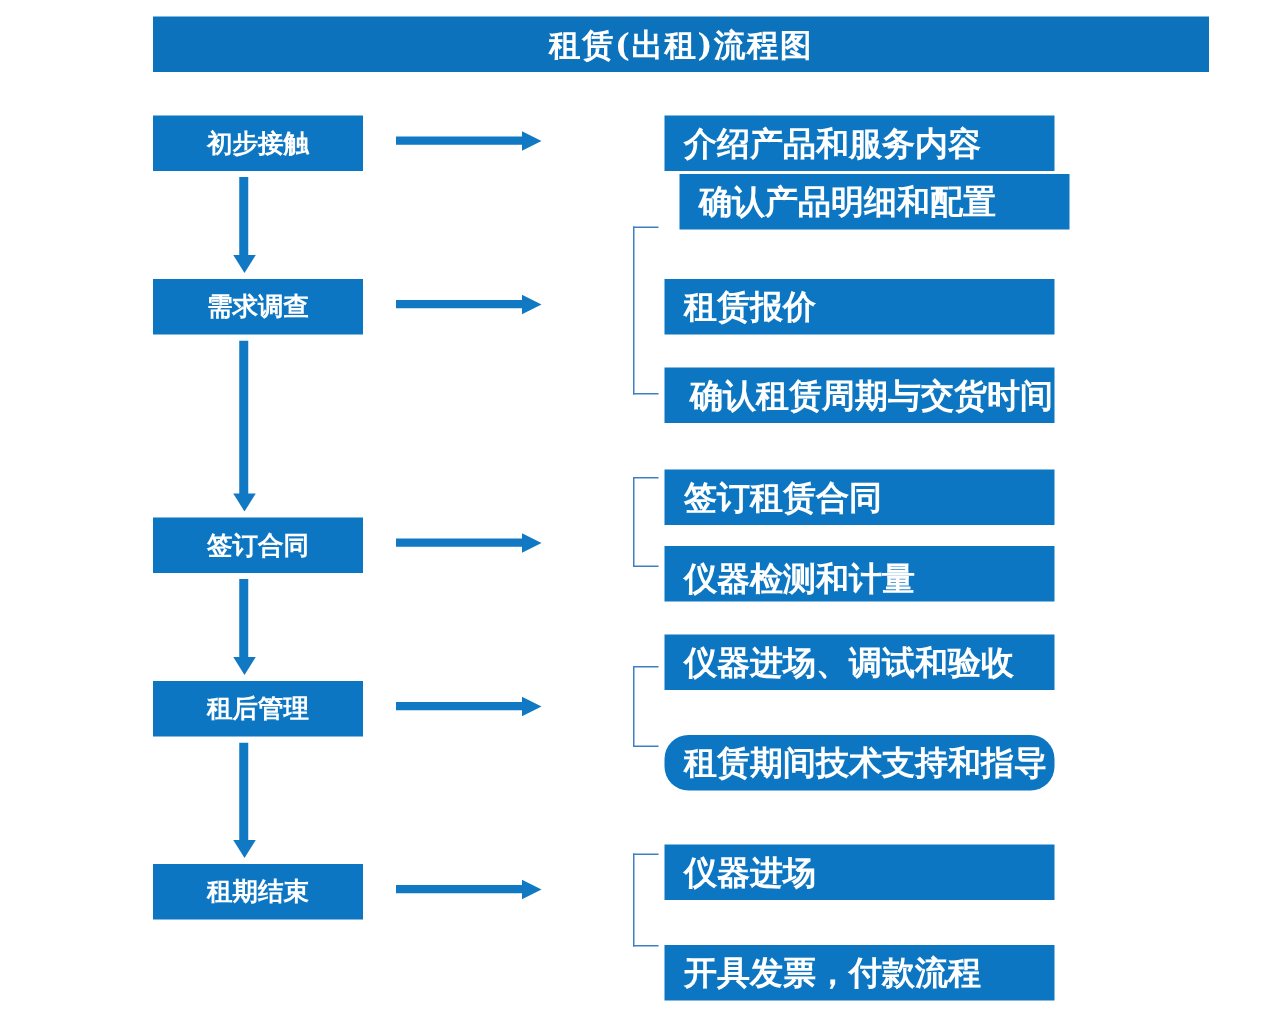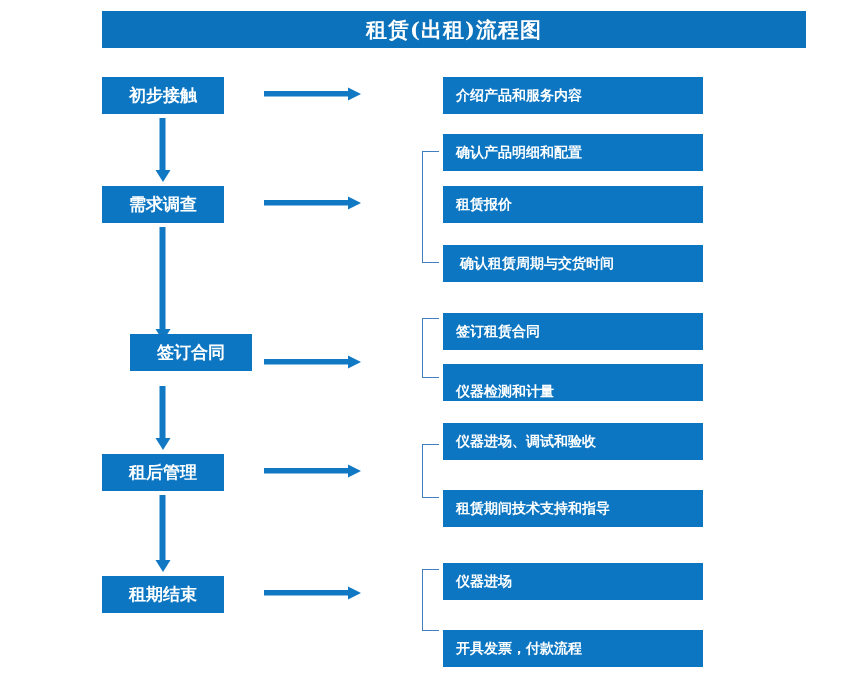--- a/index.html
+++ b/index.html
@@ -33,33 +33,33 @@
   .node {
     position: absolute;
     background: #0C76C2;
     color: #ffffff;
     font-weight: bold;
     display: flex;
     align-items: center;
     box-sizing: border-box;
   }
   .node.left {
-    width: 122px;
+    width: 140px;
     height: 37px;
     left: 102px;
     justify-content: center;
     font-size: 17px;
   }
   .node.right {
     width: 260px;
     height: 37px;
     left: 443px;
     justify-content: flex-start;
     padding-left: 13px;
-    font-size: 14px;
+    font-size: 22px;
   }
   .h-arrow {
     position: absolute;
     height: 14px;
     left: 264px;
     width: 98px;
   }
   .v-arrow {
     position: absolute;
     left: 154px;
@@ -102,30 +102,30 @@
       </div>
       <div class="h-arrow" style="top: 195px;"><svg width="98" height="14" viewBox="0 0 98 14">
           <rect x="0" y="4" width="86" height="5.5" fill="#1178C4"></rect>
           <path d="M84 0.5 L97 7 L84 13.5 Z" fill="#1178C4"></path>
         </svg></div>
       <div class="v-arrow" style="top: 227px; height: 114px;"><svg width="18" height="114" viewBox="0 0 18 114" preserveAspectRatio="none">
           <rect x="5.5" y="0" width="6" height="103" fill="#1178C4"></rect>
           <path d="M1.5 102 L16.5 102 L9 114 Z" fill="#1178C4"></path>
         </svg></div>
       <div class="bracket" style="top: 151px; height: 112px;"></div>
-      <div class="node right" style="top: 134px;">
+      <div class="node right" style="top: 116px; margin-left: 10px;">
         <span>确认产品明细和配置</span>
       </div>
       <div class="node right" style="top: 186px;">
         <span>租赁报价</span>
       </div>
       <div class="node right" style="top: 245px; padding-left: 17px;">
         <span>确认租赁周期与交货时间</span>
       </div>
-      <div class="node left" style="top: 334px; margin-left: 28px;">
+      <div class="node left" style="top: 345px;">
         <span>签订合同</span>
       </div>
       <div class="h-arrow" style="top: 354px;"><svg width="98" height="14" viewBox="0 0 98 14">
           <rect x="0" y="4" width="86" height="5.5" fill="#1178C4"></rect>
           <path d="M84 0.5 L97 7 L84 13.5 Z" fill="#1178C4"></path>
         </svg></div>
       <div class="v-arrow" style="top: 386px; height: 64px;"><svg width="18" height="64" viewBox="0 0 18 64" preserveAspectRatio="none">
           <rect x="5.5" y="0" width="6" height="53" fill="#1178C4"></rect>
           <path d="M1.5 52 L16.5 52 L9 64 Z" fill="#1178C4"></path>
         </svg></div>
@@ -144,21 +144,21 @@
           <path d="M84 0.5 L97 7 L84 13.5 Z" fill="#1178C4"></path>
         </svg></div>
       <div class="v-arrow" style="top: 495px; height: 77px;"><svg width="18" height="77" viewBox="0 0 18 77" preserveAspectRatio="none">
           <rect x="5.5" y="0" width="6" height="66" fill="#1178C4"></rect>
           <path d="M1.5 65 L16.5 65 L9 77 Z" fill="#1178C4"></path>
         </svg></div>
       <div class="bracket" style="top: 444px; height: 54px;"></div>
       <div class="node right" style="top: 423px;">
         <span>仪器进场、调试和验收</span>
       </div>
-      <div class="node right" style="top: 490px;">
+      <div class="node right" style="top: 490px; border-radius: 16px;">
         <span>租赁期间技术支持和指导</span>
       </div>
       <div class="node left" style="top: 576px; justify-content: center;">
         <span>租期结束</span>
       </div>
       <div class="h-arrow" style="top: 585px;"><svg width="98" height="14" viewBox="0 0 98 14">
           <rect x="0" y="4" width="86" height="5.5" fill="#1178C4"></rect>
           <path d="M84 0.5 L97 7 L84 13.5 Z" fill="#1178C4"></path>
         </svg></div>
       <div class="bracket" style="top: 569px; height: 62px;"></div>

